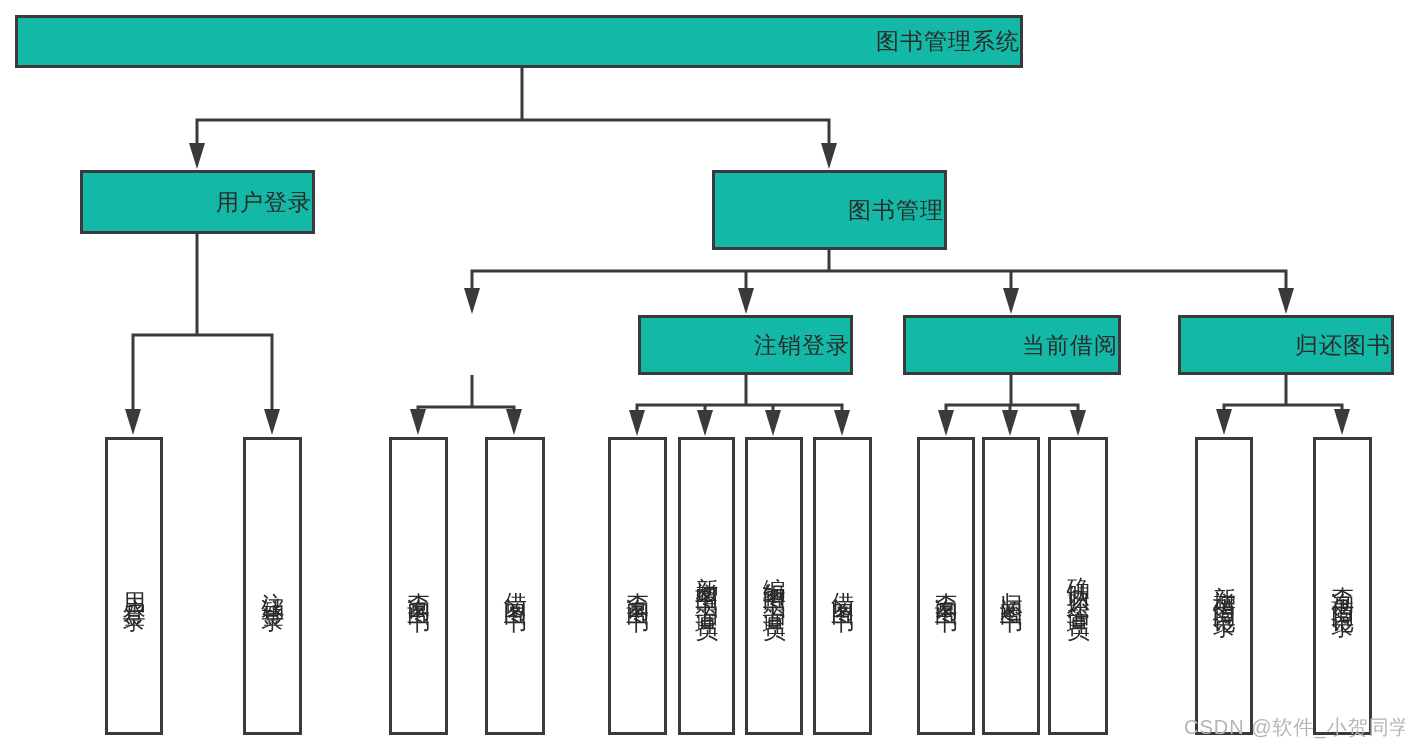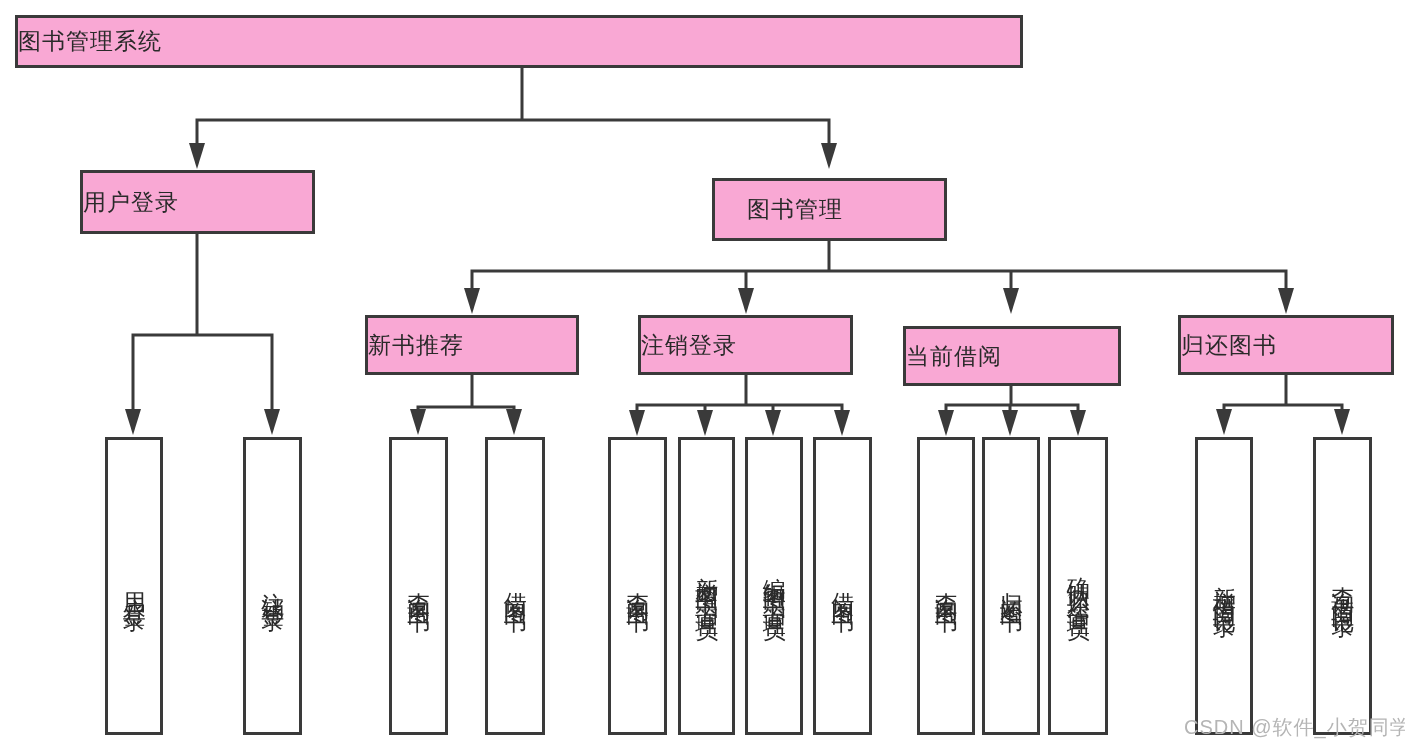--- a/index.html
+++ b/index.html
@@ -6,22 +6,22 @@
   .stage{
     position:relative;
     width:1405px;height:747px;
     background:#ffffff;
     font-family:"Liberation Sans","DejaVu Sans",sans-serif;
     overflow:hidden;
   }
   .wires{position:absolute;left:0;top:0;width:1405px;height:747px;}
   .hbox{
     position:absolute;box-sizing:border-box;
-    border:3px solid #3a3a3a;background:#f9a8d4;
-    display:flex;align-items:center;justify-content:flex-start;
+    border:3px solid #3a3a3a;background:#14b8a6;
+    display:flex;align-items:center;justify-content:flex-end;
     font-size:23px;color:#2a2a2a;letter-spacing:1px;white-space:nowrap;
   }
   .leaf{
     position:absolute;top:437px;height:298px;box-sizing:border-box;
     border:3px solid #3a3a3a;background:#ffffff;
     display:flex;align-items:center;justify-content:center;
   }
   .vtext{
     writing-mode:vertical-rl;text-orientation:mixed;
     font-size:23px;letter-spacing:6px;line-height:1.1;
@@ -84,31 +84,28 @@
     </g>
   </svg>
 
   <div class="hbox" style="left:15px;top:15px;width:1008px;height:53px;">
     <span>图书管理系统</span>
   </div>
 
   <div class="hbox" style="left:80px;top:170px;width:235px;height:64px;">
     <span>用户登录</span>
   </div>
-  <div class="hbox" style="left:712px;top:178px;width:235px;height:63px;padding-left:32px;">
+  <div class="hbox" style="left:712px;top:170px;width:235px;height:80px;padding-left:32px;">
     <span>图书管理</span>
   </div>
 
-  <div class="hbox" style="left:365px;top:315px;width:214px;height:60px;">
-    <span>新书推荐</span>
-  </div>
   <div class="hbox" style="left:638px;top:315px;width:215px;height:60px;">
     <span>注销登录</span>
   </div>
-  <div class="hbox" style="left:903px;top:326px;width:218px;height:60px;">
+  <div class="hbox" style="left:903px;top:315px;width:218px;height:60px;">
     <span>当前借阅</span>
   </div>
   <div class="hbox" style="left:1178px;top:315px;width:216px;height:60px;">
     <span>归还图书</span>
   </div>
 
   <div class="leaf" style="left:105px;width:58px;">
     <span class="vtext">用户登录</span>
   </div>
   <div class="leaf" style="left:243px;width:59px;">

